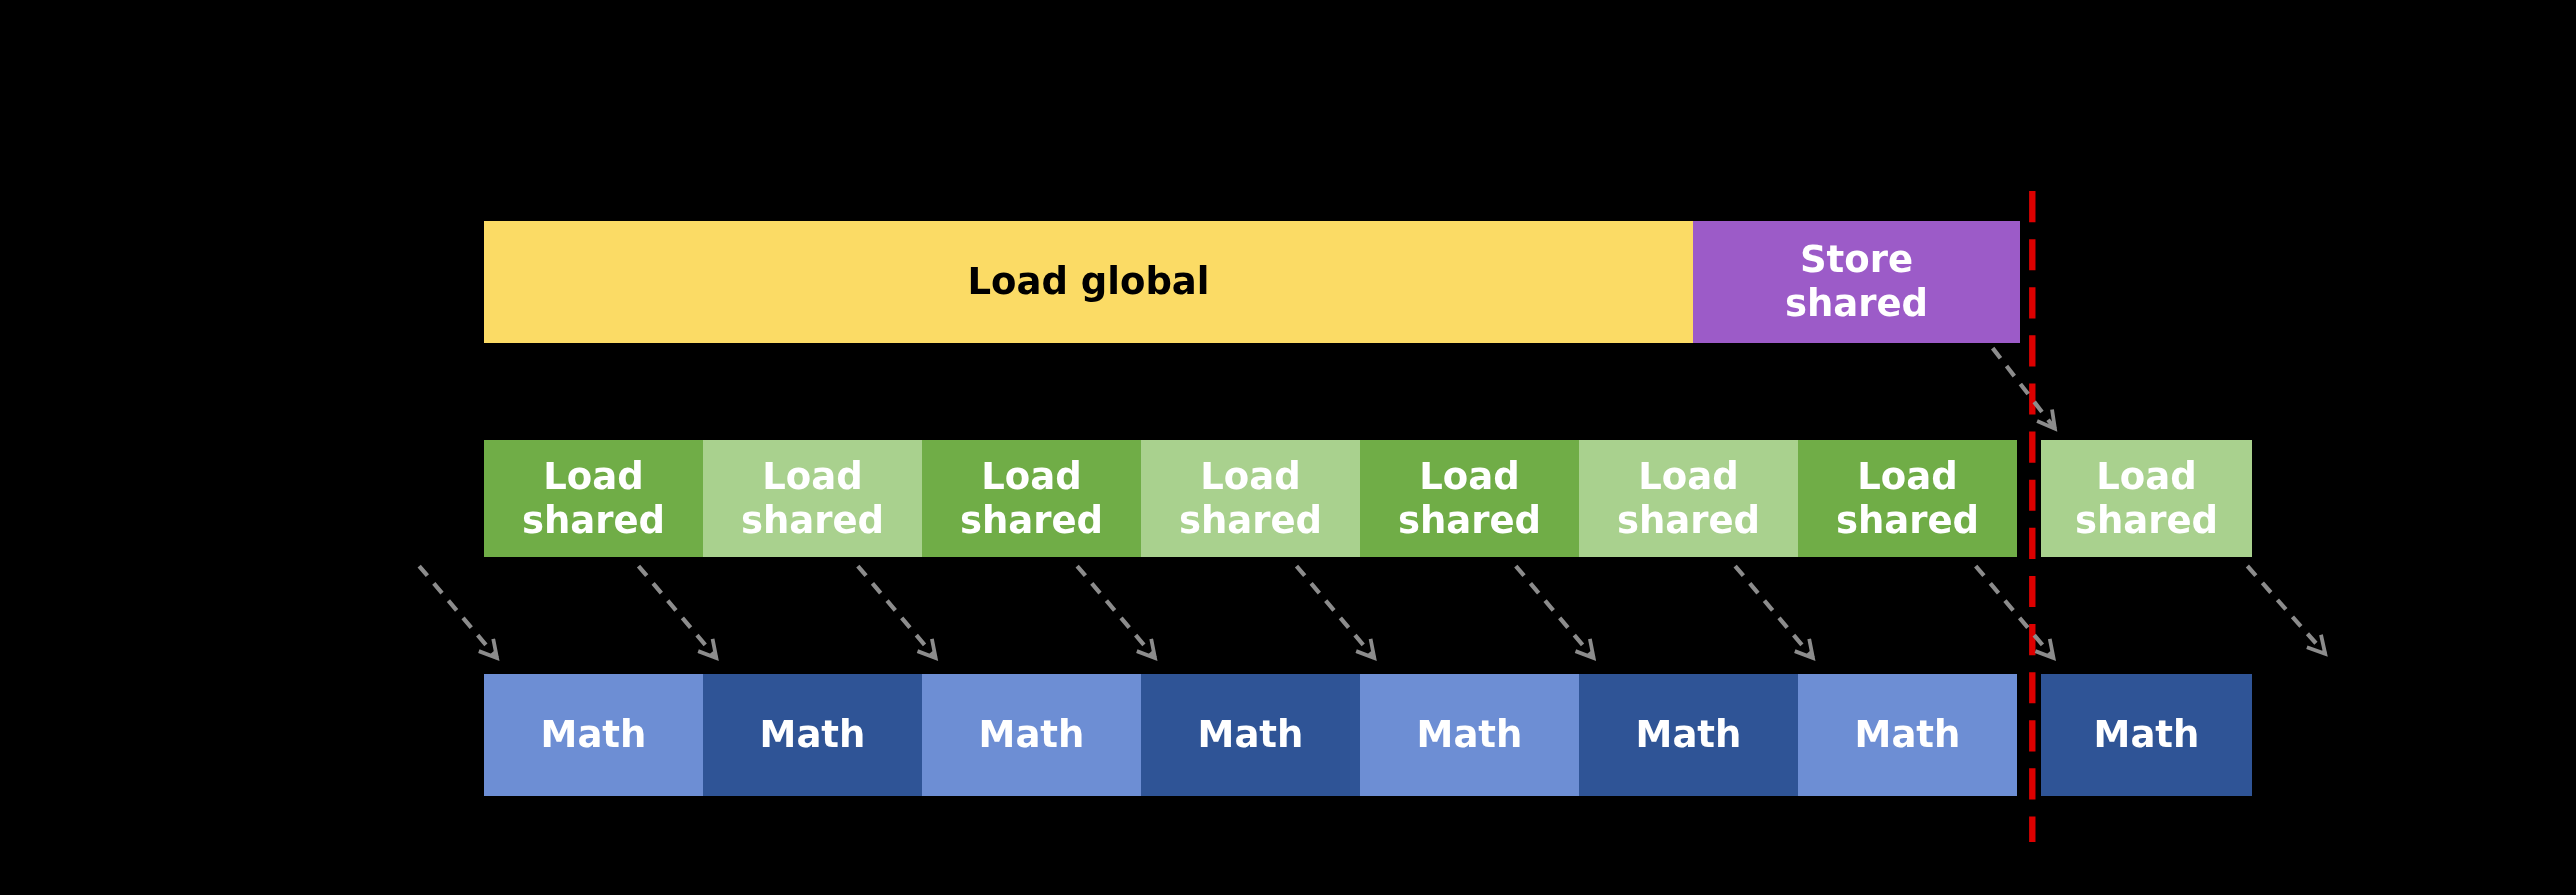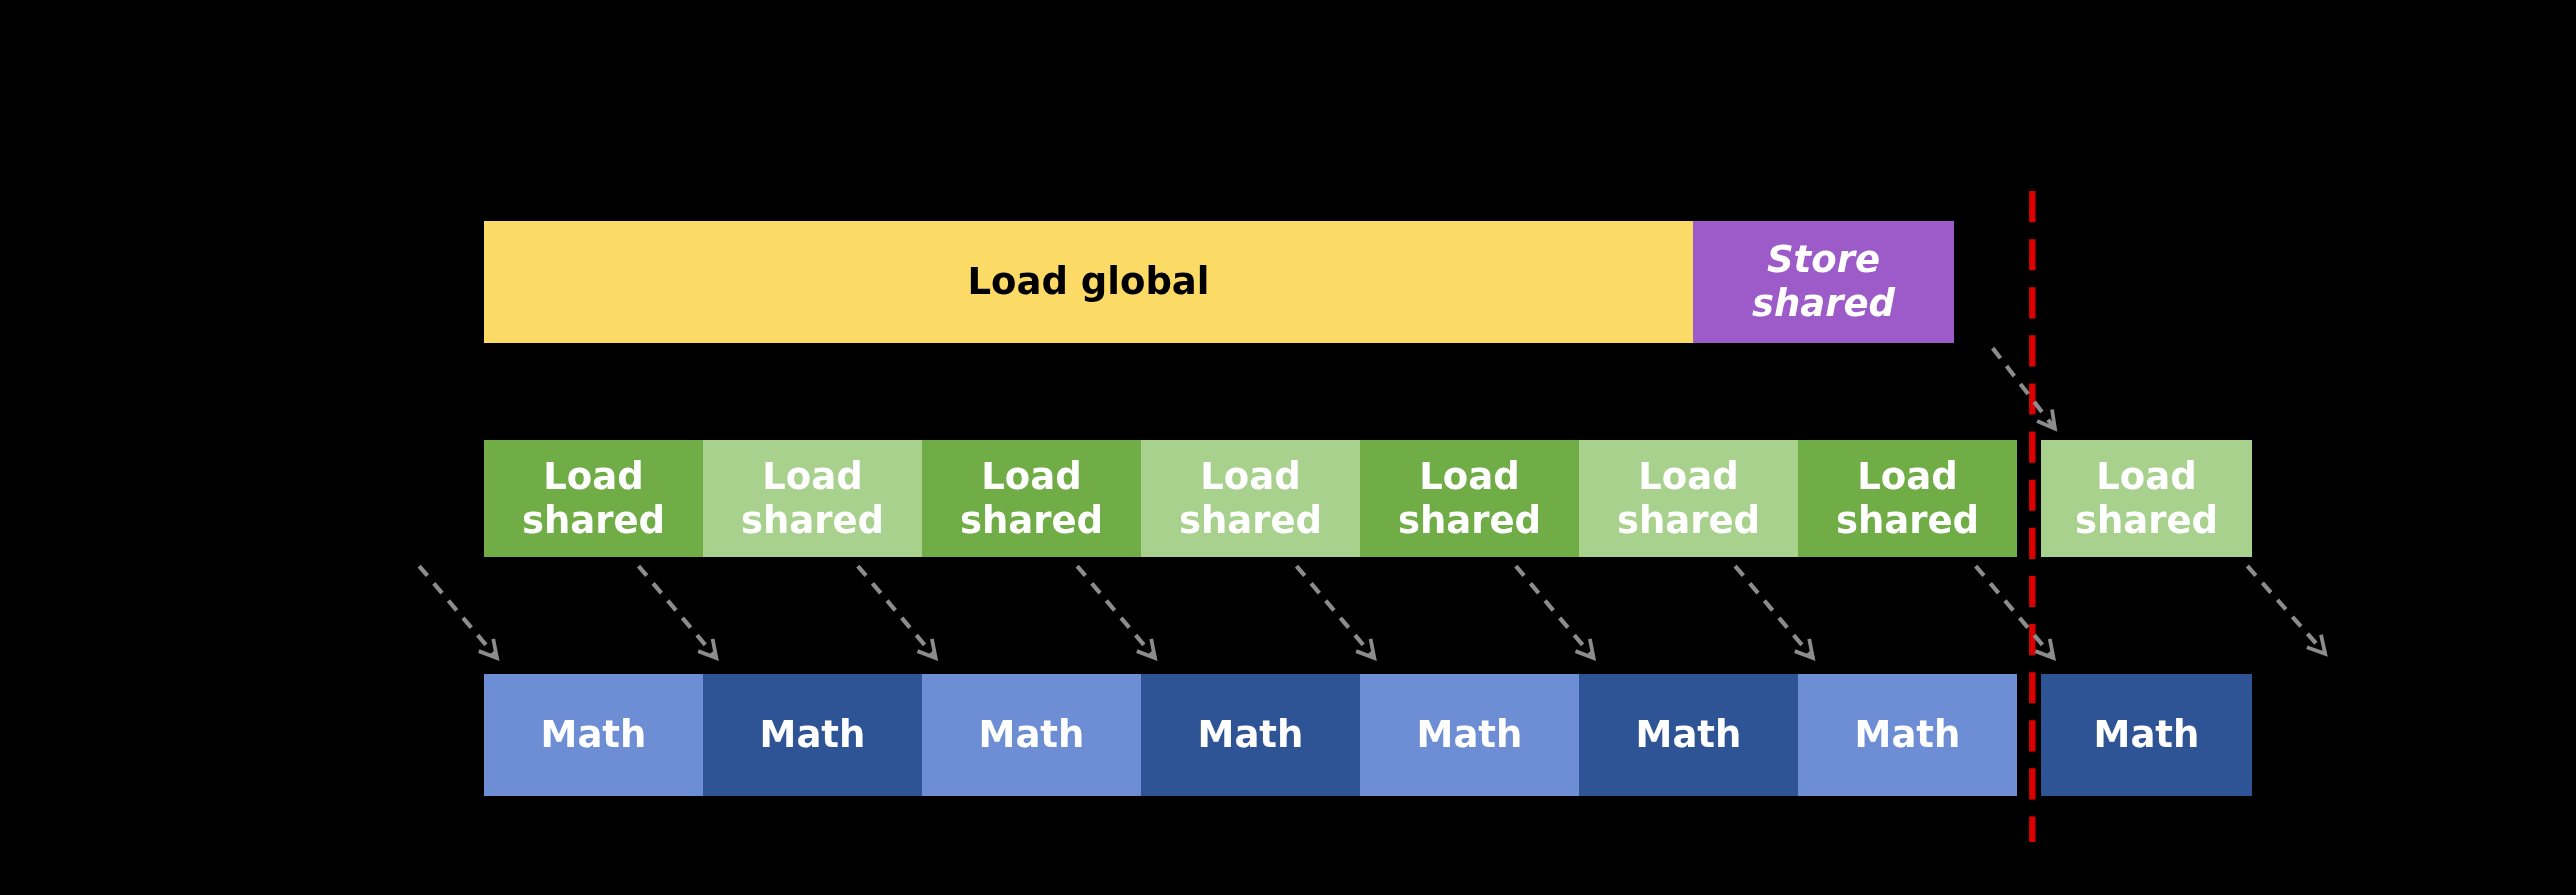--- a/index.html
+++ b/index.html
@@ -17,21 +17,21 @@
     white-space:pre-line;text-align:center;line-height:1.18;
     box-sizing:border-box;
   }
   .abs{position:absolute;}
   .row{position:absolute;display:flex;}
   .ls-row{left:484px;top:440px;}
   .ls-row .bar{width:219px;height:117px;}
   .math-row{left:484px;top:674px;}
   .math-row .bar{width:219px;height:122px;}
   .bar-load-global{left:484px;top:221px;width:1209px;height:122px;color:#000000;}
-  .bar-store-shared{left:1693px;top:221px;width:261px;height:122px;font-style:italic;}
+  .bar-store-shared{left:1693px;top:221px;width:327px;height:122px;}
   .bar-ls8{left:2041px;top:440px;width:211px;height:117px;}
   .bar-math8{left:2041px;top:674px;width:211px;height:122px;}
   .c-yellow{background:#FBDB65;}
   .c-purple{background:#9C5BC8;}
   .c-green{background:#70AD47;}
   .c-lgreen{background:#A9D18E;}
   .c-blue{background:#6D8ED4;}
   .c-navy{background:#2F5496;}
   .overlay{position:absolute;left:0;top:0;pointer-events:none;}
   .red-line{stroke:#DD0000;stroke-width:9;stroke-dasharray:44 24;fill:none;}

